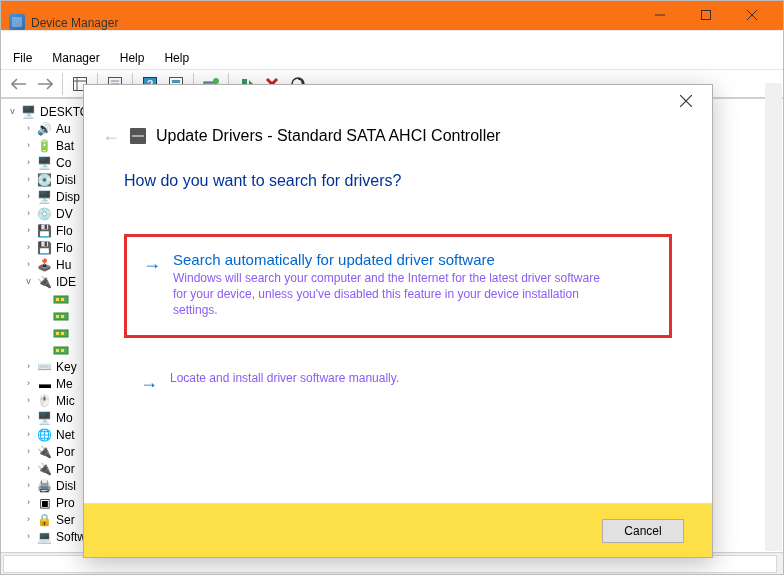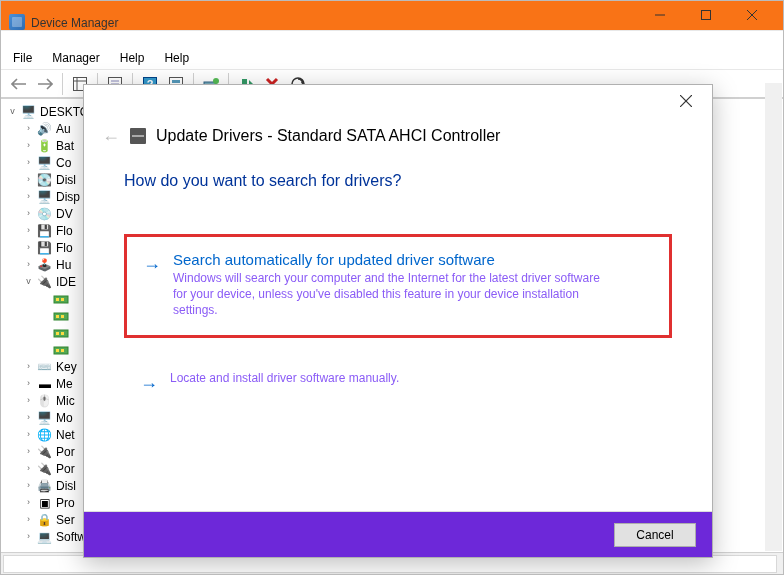--- a/index.html
+++ b/index.html
@@ -116,23 +116,23 @@
   }
   .option.highlighted {
     border: 3px solid #e03030;
   }
   .opt-arrow { color:#0066cc; font-size:18px; padding-top:2px; flex-shrink:0;}
   .opt-title { color:#0066cc; font-size: 15px; margin-bottom: 2px;}
   .opt-desc { color:#8b5cf6; font-size: 12px; line-height:1.35; max-width: 430px;}
   .option2 { margin-top: 18px; }
   .dlg-footer {
     position:absolute; bottom:0; left:0; right:0;
-    background:#6d28d9; height: 46px;
+    background:#fde047; height: 54px;
     display:flex; align-items:center; justify-content:flex-end;
-    padding-right: 16px; border-top:1px solid #ddd;
+    padding-right: 28px; border-top:1px solid #ddd;
   }
   .btn {
     min-width: 82px; height: 24px; background:#e1e1e1;
     border:1px solid #adadad; font-size:12px; color:#000;
     display:flex;align-items:center;justify-content:center;
   }
   
   
   svg { display:block; }
 </style>

